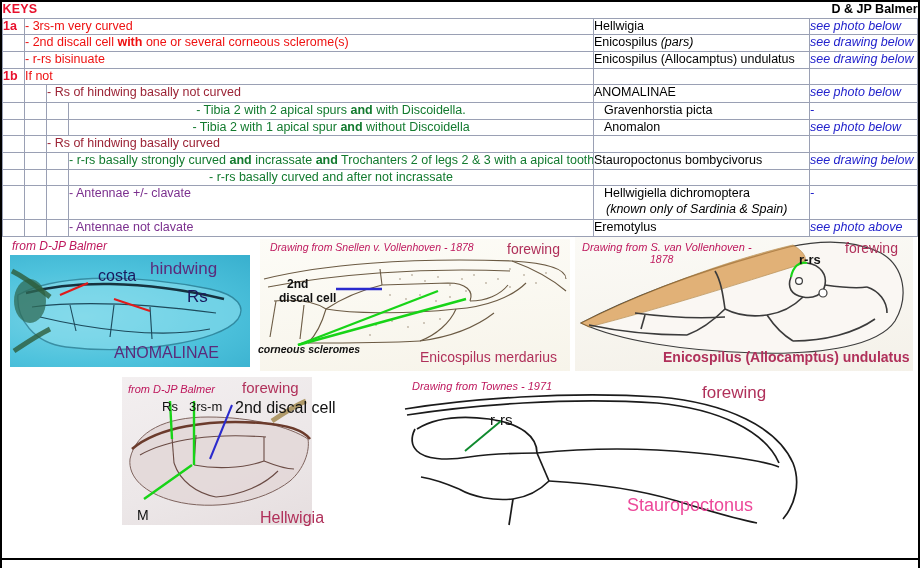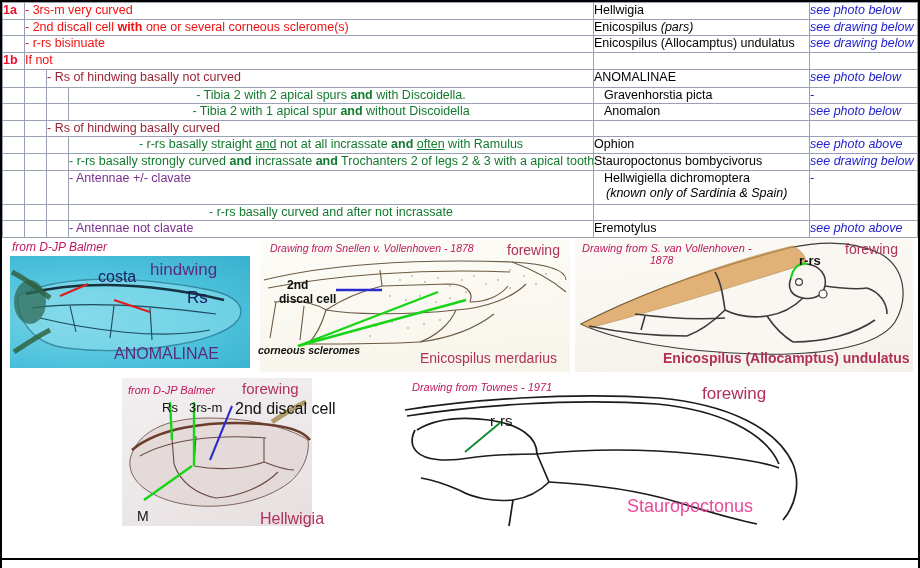--- a/index.html
+++ b/index.html
@@ -72,20 +72,24 @@
   <table class="keytable">
     <colgroup>
       <col class="c-num">
         <col class="c-lv1">
         <col class="c-lv2">
         <col class="c-txt">
         <col class="c-tax">
         <col class="c-ref">
     </colgroup>
     <tbody id="keybody">
+        <tr class="hdr">
+          <td colspan="4" class="hdr-keys">KEYS</td>
+          <td colspan="2" class="hdr-auth">D &amp; JP Balmer</td>
+        </tr>
         <tr>
           <td class="num">1a</td>
           <td colspan="3" class="cell t-red ind1">- 3rs-m very curved</td>
           <td class="tax"><span>Hellwigia</span></td>
           <td class="ref">see photo below</td>
         </tr>
         <tr>
           <td class="num">&nbsp;</td>
           <td colspan="3" class="cell t-red ind1">- 2nd discall cell <span class="b">with</span> one or several corneous sclerome(s)</td>
           <td class="tax"><span>Enicospilus</span> <span class="i">(pars)</span></td>
@@ -130,47 +134,39 @@
           <td class="num">&nbsp;</td>
           <td></td>
           <td colspan="2" class="cell t-maroon ind1">- Rs of hindwing basally curved</td>
           <td class="tax">&nbsp;</td>
           <td class="ref">&nbsp;</td>
         </tr>
         <tr>
           <td class="num">&nbsp;</td>
           <td></td>
           <td></td>
-          <td colspan="1" class="cell t-green ind1">- r-rs basally straight <span class="u">and</span> not at all incrassate <span class="b">and</span> <span class="u">often</span> with Ramulus</td>
-          <td class="tax"><span>Ophion</span></td>
-          <td class="ref">see photo above</td>
-        </tr>
-        <tr>
-          <td class="num">&nbsp;</td>
-          <td></td>
-          <td></td>
           <td colspan="1" class="cell t-green ind1">- r-rs basally strongly curved <span class="b">and</span> incrassate <span class="b">and</span> Trochanters 2 of legs 2 &amp; 3 with a apical tooth.</td>
           <td class="tax"><span>Stauropoctonus bombycivorus</span></td>
           <td class="ref">see drawing below</td>
         </tr>
+        <tr>
+          <td class="num">&nbsp;</td>
+          <td></td>
+          <td></td>
+          <td colspan="1" class="cell t-green ind1">- r-rs basally curved and after not incrassate</td>
+          <td class="tax">&nbsp;</td>
+          <td class="ref">&nbsp;</td>
+        </tr>
         <tr style="height: 34px;">
           <td class="num">&nbsp;</td>
           <td></td>
           <td></td>
           <td colspan="1" class="cell t-purple ind2">- Antennae +/- clavate</td>
           <td class="tax"><span style="padding-left:10px;">Hellwigiella dichromoptera</span><br><span class="i" style="padding-left:12px;">(known only of Sardinia &amp; Spain)</span></td>
           <td class="ref">-</td>
-        </tr>
-        <tr>
-          <td class="num">&nbsp;</td>
-          <td></td>
-          <td></td>
-          <td colspan="1" class="cell t-green ind1">- r-rs basally curved and after not incrassate</td>
-          <td class="tax">&nbsp;</td>
-          <td class="ref">&nbsp;</td>
         </tr>
         <tr style="height: 16px;">
           <td class="num">&nbsp;</td>
           <td></td>
           <td></td>
           <td colspan="1" class="cell t-purple ind2">- Antennae not clavate</td>
           <td class="tax"><span>Eremotylus</span></td>
           <td class="ref">see photo above</td>
         </tr>
       </tbody>

